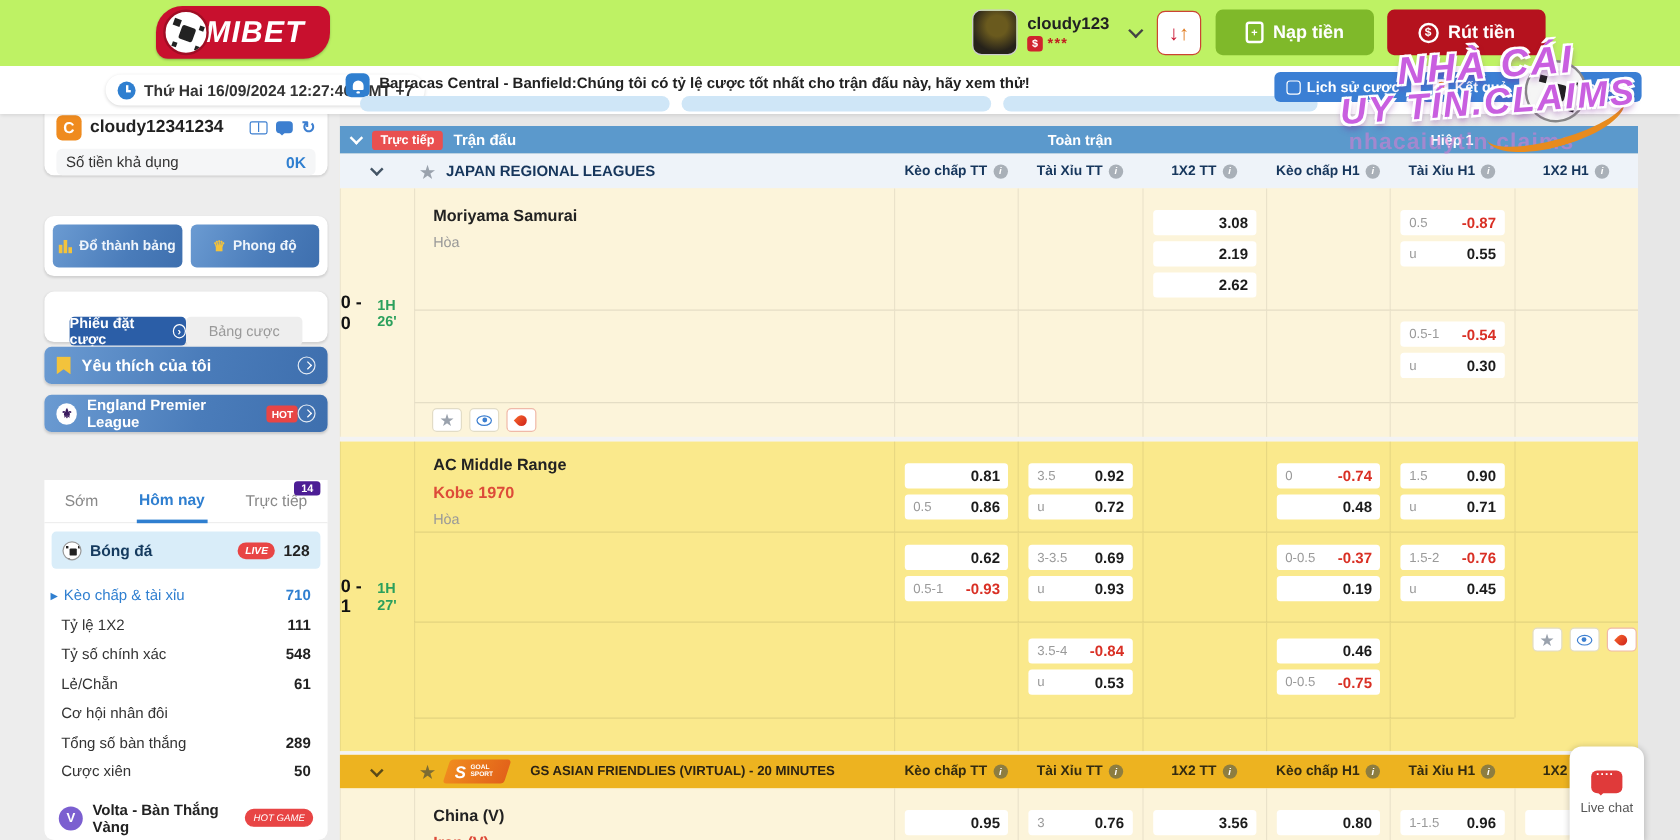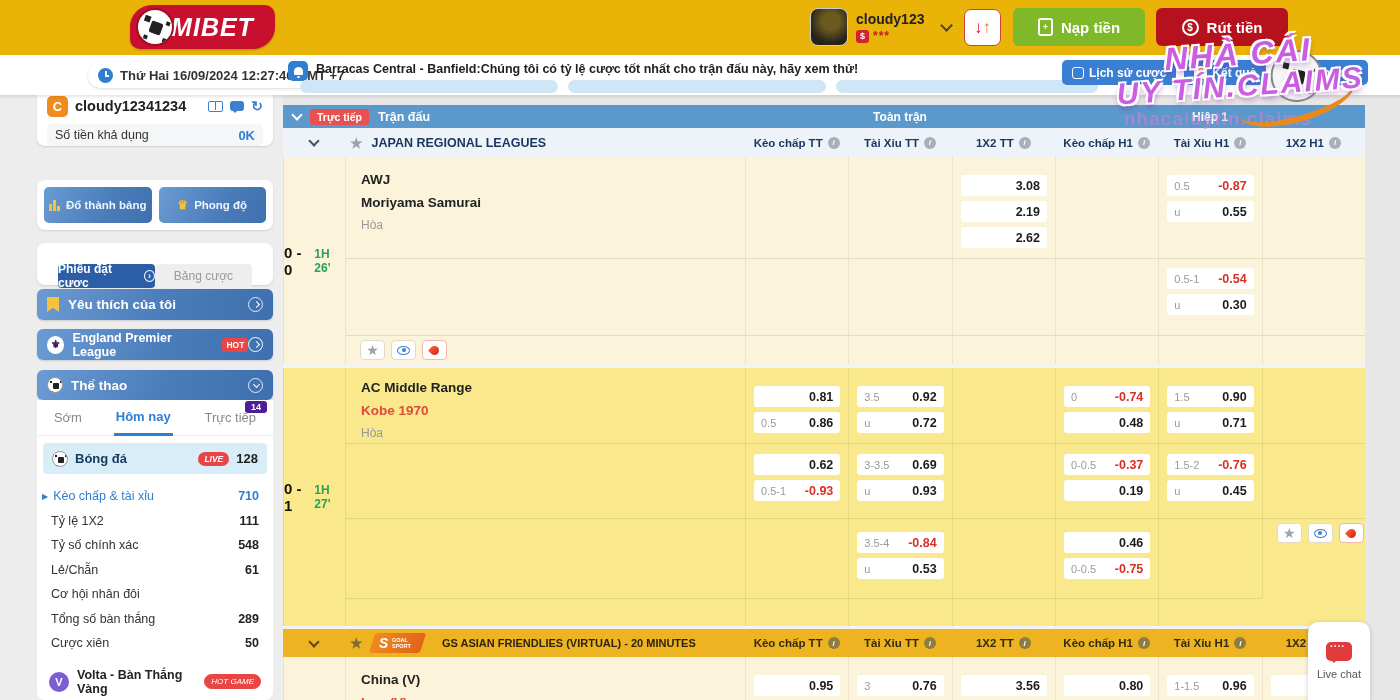--- a/index.html
+++ b/index.html
@@ -1,20 +1,20 @@
 <!DOCTYPE html>
 <html><head>
 <meta charset="utf-8">
 <style>
   *{margin:0;padding:0;box-sizing:border-box}
   html,body{width:1400px;height:700px;overflow:hidden}
   body{position:relative;background:#e7e7e7;font-family:"Liberation Sans",sans-serif;color:#222}
 
   
-  .topbar{position:absolute;left:0;top:0;width:1400px;height:55px;background:#eab308;z-index:5}
+  .topbar{position:absolute;left:0;top:0;width:1400px;height:55px;background:#bef264;z-index:5}
   .logo{position:absolute;left:130px;top:5px;width:145px;height:44px;background:#c8102e;border-radius:22px 10px 22px 10px;display:flex;align-items:center;justify-content:center;box-shadow:0 1px 2px rgba(0,0,0,.25)}
   .logo-text{color:#fff;font-weight:bold;font-style:italic;font-size:25px;letter-spacing:1px;margin-left:20px}
   .logo-ball{position:absolute;left:6px;top:3px;width:38px;height:38px;border-radius:50%;background:#fff;border:2px solid #a00d24;overflow:hidden}
   .logo-ball::after{content:"";position:absolute;left:12px;top:12px;width:12px;height:12px;background:#222;border-radius:2px;transform:rotate(20deg);box-shadow:-11px -6px 0 -3px #222,10px -8px 0 -4px #222,-7px 12px 0 -4px #222,12px 9px 0 -4px #222}
   .userbox{position:absolute;left:810px;top:8px;display:flex;align-items:center;gap:8px}
   .avatar{width:38px;height:38px;border-radius:8px;background:radial-gradient(circle at 55% 35%,#6a5a1e 0 28%,#26221a 70%);border:1px solid #ccc}
   .user-meta{display:flex;flex-direction:column;gap:2px}
   .user-name{font-weight:bold;font-size:14px;color:#222}
   .user-balance{display:flex;align-items:center;gap:4px}
   .cur-badge{width:13px;height:13px;background:#d0232e;border-radius:3px;color:#fff;font-size:9px;font-weight:bold;display:flex;align-items:center;justify-content:center}
@@ -286,26 +286,20 @@
   </div>
 
   <div class="bluebar bb-epl">
     <span class="epl-crest">⚜</span>
     <span style="font-size:12.5px">England Premier League</span>
     <span class="hotbadge">HOT</span>
     <span class="bb-spacer"></span>
     <span class="circ-chev"></span>
   </div>
 
-  <div class="bluebar bb-sport">
-    <span class="ball16"></span>
-    <span>Thể thao</span>
-    <span class="bb-spacer"></span>
-    <span class="circ-chev down"></span>
-  </div>
 
   <div class="panel">
     <div class="tabs">
       <span class="tab">Sớm</span>
       <span class="tab active">Hôm nay</span>
       <span class="tab">Trực tiếp</span>
       <span class="tab-badge">14</span>
     </div>
     <div class="sportrow">
       <span class="ball16" style="margin-right:0"></span>
@@ -397,21 +391,20 @@
         <span class="info">i</span>
       </div>
   </div>
 
   <div class="grid match" style="grid-template-rows:101px 77px 29px">
     <div class="cell score-cell">
       <span class="score">0 - 0</span>
       <span class="mtime">1H 26'</span>
     </div>
     <div class="cell teams-cell">
-      <div class="tname">AWJ</div>
       <div class="tname">Moriyama Samurai</div>
       <div class="draw">Hòa</div>
     </div>
     <div class="cell"></div>
     <div class="cell"></div>
     <div class="cell">
       <div class="ob">
           <span class="h"></span>
           <span class="o">3.08</span>
         </div>

